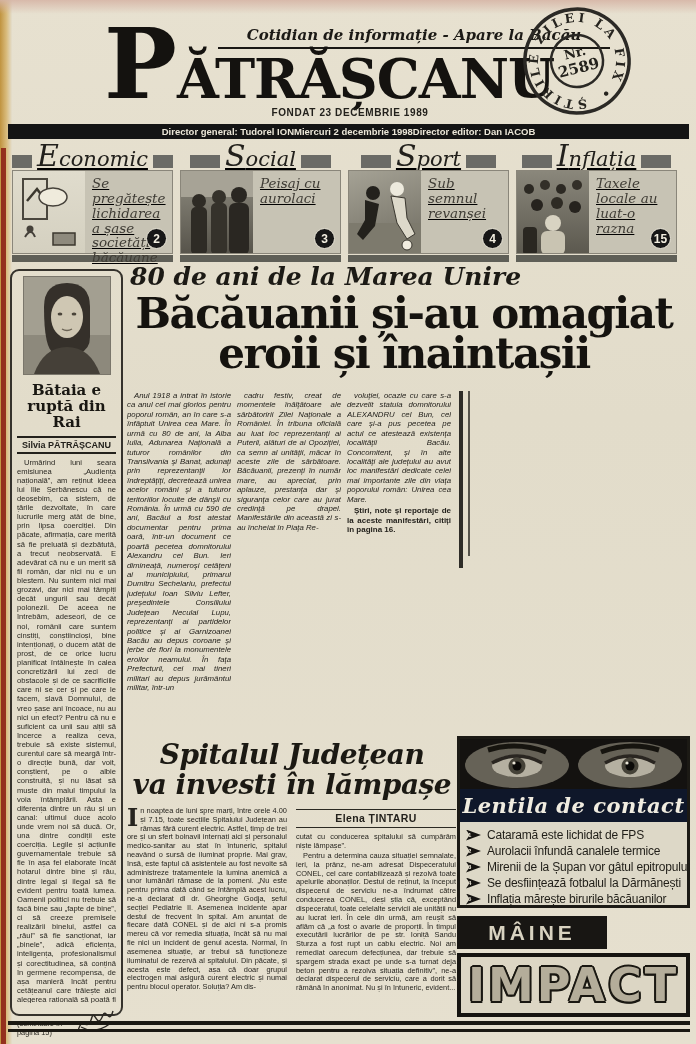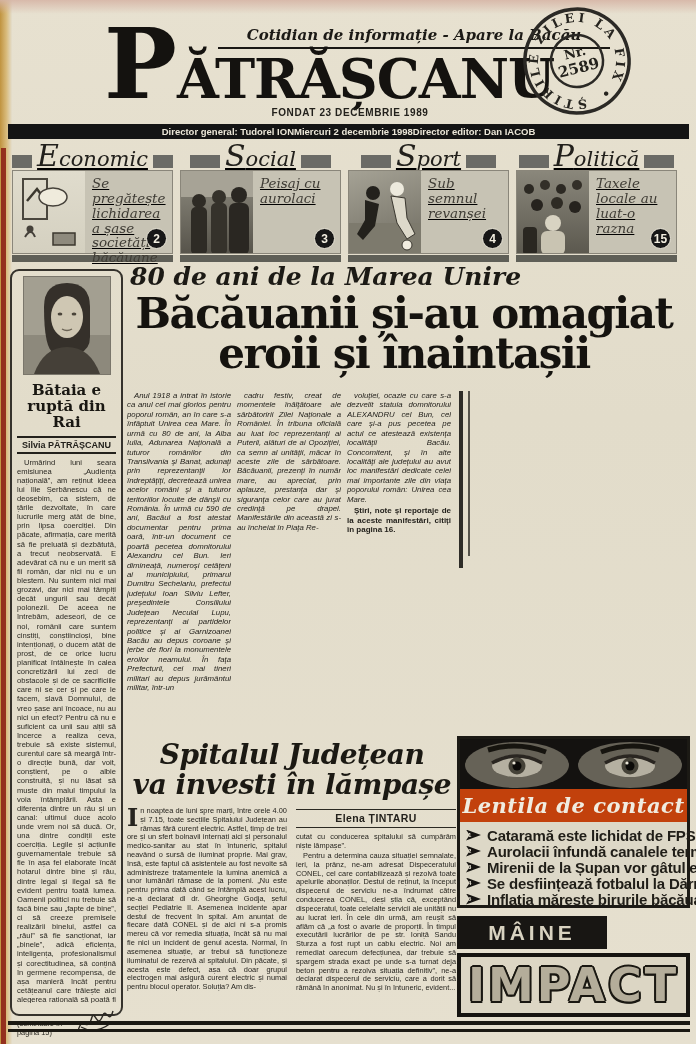--- a/index.html
+++ b/index.html
@@ -106,29 +106,29 @@
     line-height:19px;margin:1px 2px 0 0;}
   .hosp-byline{border-top:1.5px solid #2b2922;border-bottom:1.5px solid #2b2922;text-align:center;
     font-size:10.5px;font-weight:bold;letter-spacing:.4px;padding:2.5px 0;margin:2px 0 5px;color:#23211c;}
   .hcol p{margin:0 0 1px;}
   .hcol .ind{text-indent:7px;}
 
   
   .lens{position:absolute;left:457px;top:736px;width:233px;height:172px;border:3px solid #1c1a15;
     box-sizing:border-box;background:#ddd8c7;}
   .lens-eyes{height:50px;background:#141210;position:relative;overflow:hidden;}
-  .lens-title{height:33px;background:#c2410c;color:#f0ece0;display:flex;align-items:center;
+  .lens-title{height:33px;background:#0f172a;color:#f0ece0;display:flex;align-items:center;
     justify-content:center;font-family:"DejaVu Serif",serif;font-style:italic;font-weight:bold;
     font-size:21px;letter-spacing:.5px;}
   .lens-list{padding:5px 6px 0;}
   .lens-item{display:flex;align-items:center;gap:6px;height:16px;}
   .flag{width:15px;height:11px;background:#161411;flex:none;position:relative;
     clip-path:polygon(0 0,100% 50%,0 100%,24% 50%);}
   .flag b{position:absolute;left:2px;top:2px;font-size:6px;color:#efeadb;font-weight:bold;line-height:7px;}
-  .lens-text{font-size:15px;font-weight:bold;color:#201e18;letter-spacing:-.2px;white-space:nowrap;}
+  .lens-text{font-size:12px;font-weight:normal;color:#201e18;letter-spacing:-.2px;white-space:nowrap;}
 
   
   .promo{position:absolute;left:457px;top:916px;width:233px;}
   .maine{width:150px;height:33px;background:#181613;border:2px solid #181613;display:flex;
     align-items:center;justify-content:center;color:#d8d2c0;font-weight:bold;font-size:21px;
     letter-spacing:4px;box-sizing:border-box;}
   .impact{margin-top:4px;width:233px;height:64px;border:4px solid #161410;background:#dcd6c4;
     box-sizing:border-box;display:flex;align-items:center;justify-content:center;
     font-family:"DejaVu Sans",sans-serif;font-weight:bold;font-size:46px;letter-spacing:3px;
     color:#b4ad9a;text-shadow:2px 0 0 #1a1812,-2px 0 0 #1a1812,0 2px 0 #1a1812,0 -2px 0 #1a1812,
@@ -243,21 +243,21 @@
           <div class="cat-teaser">Sub semnul revanșei</div>
           <div class="cat-page">4</div>
         </div>
       </div>
       <div class="cat-bar"></div>
     </div>
 
     <div class="cat">
       <div class="cat-head">
         <span class="cat-block"></span>
-        <span class="cat-name">Politică</span>
+        <span class="cat-name">Inflația</span>
         <span class="cat-block"></span>
       </div>
       <div class="cat-body">
         <div class="cat-photo ph-pol">
           <svg viewBox="0 0 72 84" width="72" height="84">
             <circle cx="12" cy="18" r="5" fill="#2c2923"></circle>
               <circle cx="28" cy="14" r="5" fill="#332f28"></circle>
             <circle cx="44" cy="18" r="5" fill="#2c2923"></circle>
               <circle cx="60" cy="14" r="5" fill="#332f28"></circle>
             <circle cx="20" cy="34" r="6" fill="#26231e"></circle>

